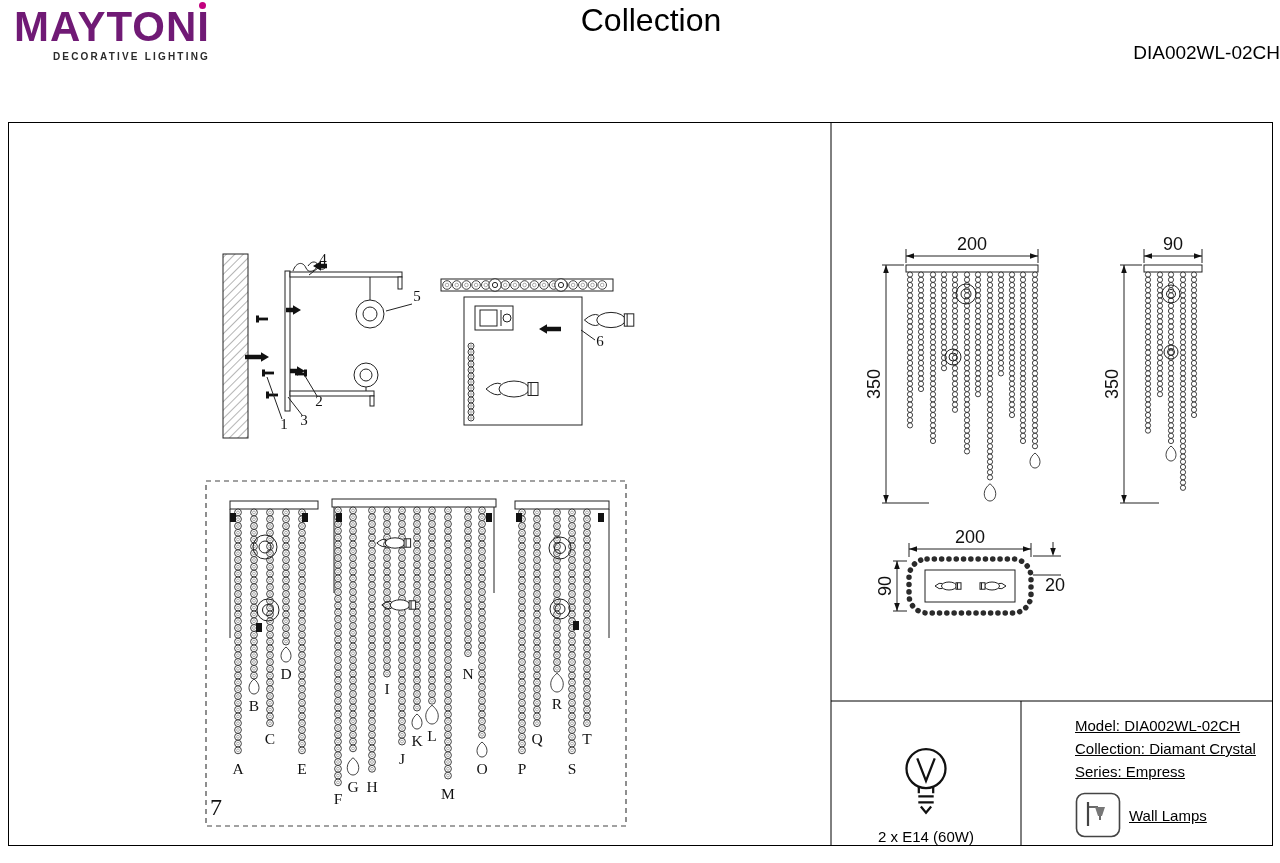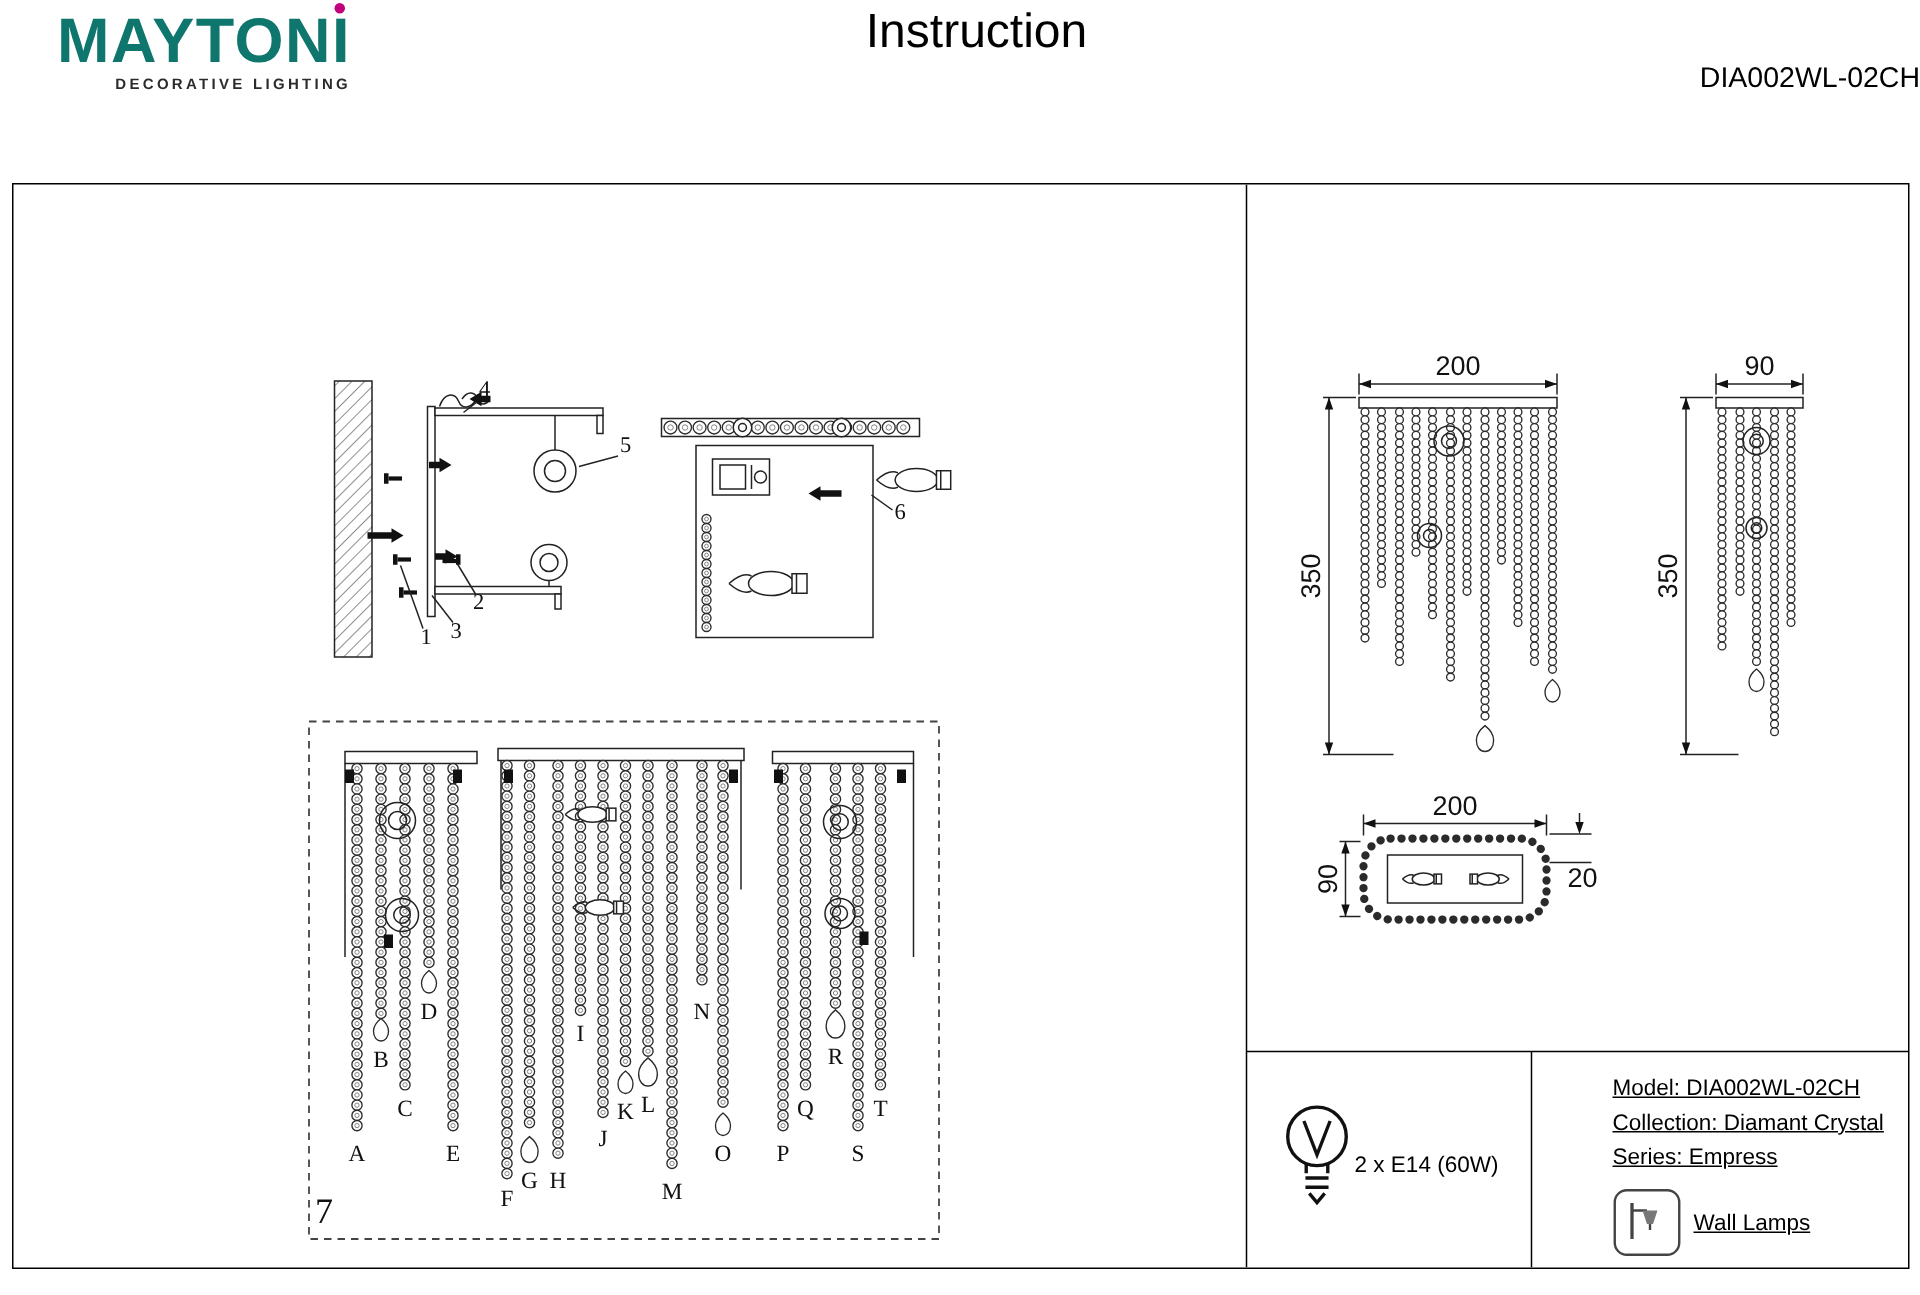--- a/index.html
+++ b/index.html
@@ -1,19 +1,19 @@
 <!DOCTYPE html>
 <html><head>
 <meta charset="utf-8">
 <style>
   html,body{margin:0;padding:0;width:1280px;height:863px;background:#fff;
     font-family:"Liberation Sans",sans-serif;color:#000;position:relative;overflow:hidden;}
   .logo{position:absolute;left:14px;top:6px;}
   .logo-word{position:relative;display:inline-block;font-size:42px;font-weight:700;
-    letter-spacing:1px;color:#0f766e;line-height:1;margin-left:24px;}
+    letter-spacing:1px;color:#701a75;line-height:1;}
   .logo-dot{position:absolute;right:4px;top:-4px;width:7px;height:7px;border-radius:50%;background:#c2007e;}
   .logo-tag{font-size:10px;letter-spacing:2.2px;color:#2b2b2b;text-align:right;margin-top:3px;font-weight:700;}
   .header-center{position:absolute;left:22px;right:0;top:0;text-align:center;}
   .header-title{font-size:32px;line-height:40px;}
   .header-code{font-size:19px;margin-top:2px;text-align:right;}
   .main-box{position:absolute;left:8px;top:122px;width:1263px;height:722px;border:1px solid #000;}
   #diagram{position:absolute;left:0;top:0;width:1263px;height:722px;}
   
   .ln{stroke:#222;stroke-width:1;}
   .frame{stroke:#000;stroke-width:1;}
@@ -21,21 +21,21 @@
   .beadin{fill:none;stroke:#777;stroke-width:.6;}
   .dots{fill:none;stroke:#2b2b2b;stroke-width:5.5;stroke-dasharray:0.1 7.2;stroke-linecap:round;}
   .dash{fill:none;stroke:#444;stroke-width:1.2;stroke-dasharray:5 4;}
   text{fill:#111;}
   .dim{font-family:"Liberation Sans",sans-serif;font-size:18px;}
   .letter{font-family:"Liberation Serif",serif;font-size:15.5px;}
   .plabel{font-family:"Liberation Serif",serif;font-size:15px;}
   .big7{font-family:"Liberation Serif",serif;font-size:24px;}
   
   .info-left{position:absolute;left:822px;top:578px;width:190px;height:144px;
-    display:flex;align-items:center;justify-content:center;}
+    display:flex;flex-direction:column;align-items:center;justify-content:flex-end;}
   .bulb-caption{font-size:15px;margin-top:6px;}
   .info-right{position:absolute;left:1044px;top:578px;width:251px;height:144px;
     box-sizing:border-box;padding:13px 0 0 22px;text-decoration:underline;}
   .info-line{font-size:15px;line-height:23px;}
   .type-row{display:flex;align-items:center;gap:8px;margin-top:9px;}
   .type-label{font-size:15px;}
   .ic1{fill:none;stroke:#444;stroke-width:1.6;}
   .ic1b{stroke:#444;stroke-width:2.2;}
   .ic2{fill:none;stroke:#111;stroke-width:2.2;}
 </style>
@@ -46,21 +46,21 @@
 
   <div class="logo">
     <div class="logo-word">
       <span>MAYTONI</span>
       <span class="logo-dot" style="background: rgb(194, 0, 126);"></span>
     </div>
     <div class="logo-tag">DECORATIVE LIGHTING</div>
   </div>
 
   <div class="header-center">
-    <div class="header-title">Instruction</div>
+    <div class="header-title">Collection</div>
     <div class="header-code">DIA002WL-02CH</div>
   </div>
 
   <div class="main-box">
     <svg id="diagram" viewBox="0 0 1263 722">
       <defs>
         <pattern id="hatch" width="6" height="6" patternUnits="userSpaceOnUse" patternTransform="rotate(45)">
           <line x1="0" y1="0" x2="0" y2="6" stroke="#777" stroke-width="1.1"></line>
         </pattern>
       </defs>

